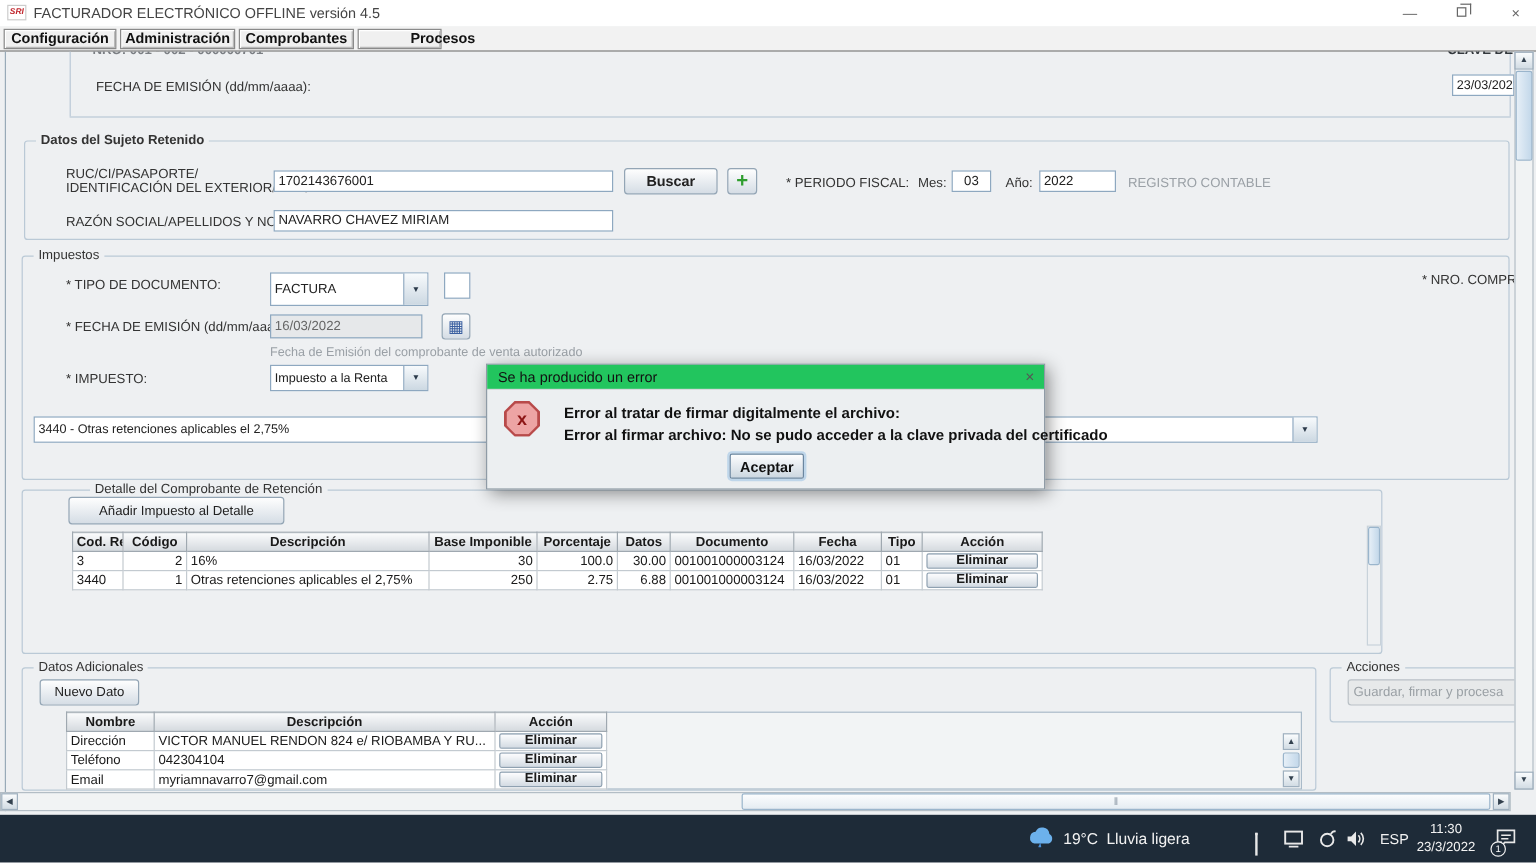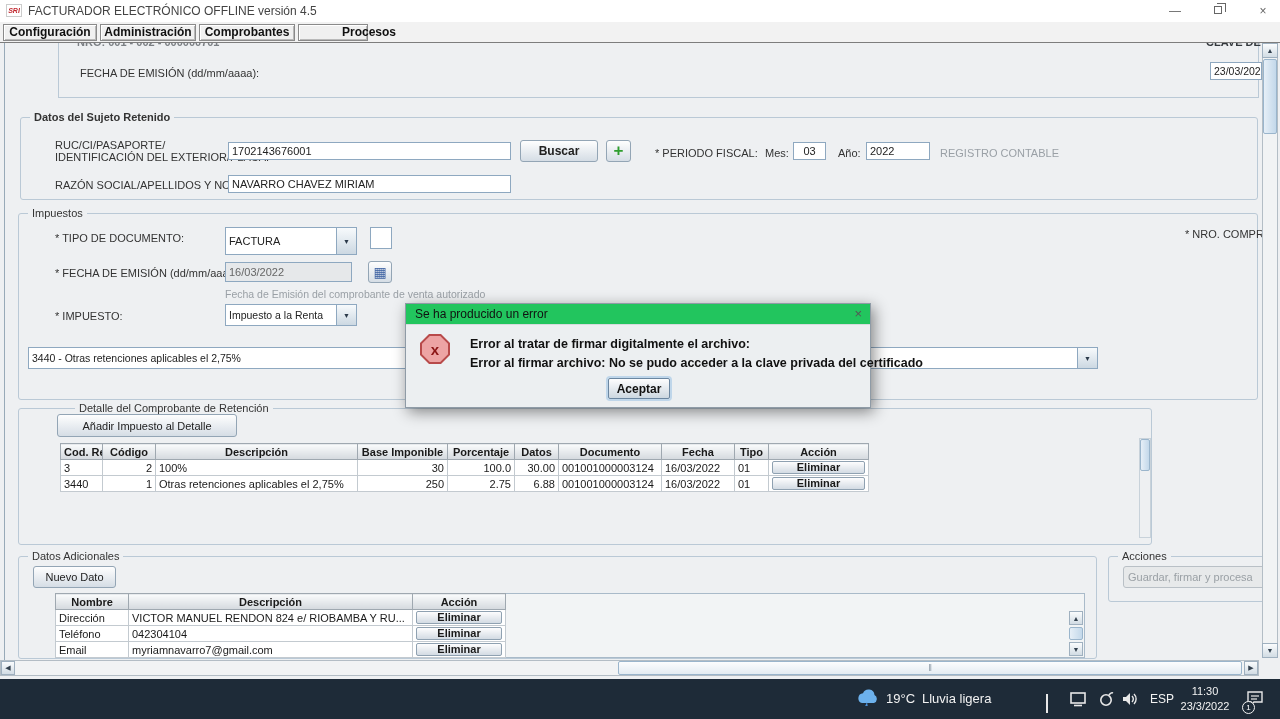--- a/index.html
+++ b/index.html
@@ -204,21 +204,21 @@
       <th>Porcentaje</th>
       <th>Datos</th>
       <th>Documento</th>
       <th>Fecha</th>
       <th>Tipo</th>
       <th>Acción</th>
     </tr>
     <tr>
       <td>3</td>
       <td class="r">2</td>
-      <td>100%</td>
+      <td>16%</td>
       <td class="r">30</td>
       <td class="r">100.0</td>
       <td class="r">30.00</td>
       <td>001001000003124</td>
       <td>16/03/2022</td>
       <td>01</td>
       <td style="padding:0;">
             <button class="mini-btn">Eliminar</button>
           </td>
     </tr>

